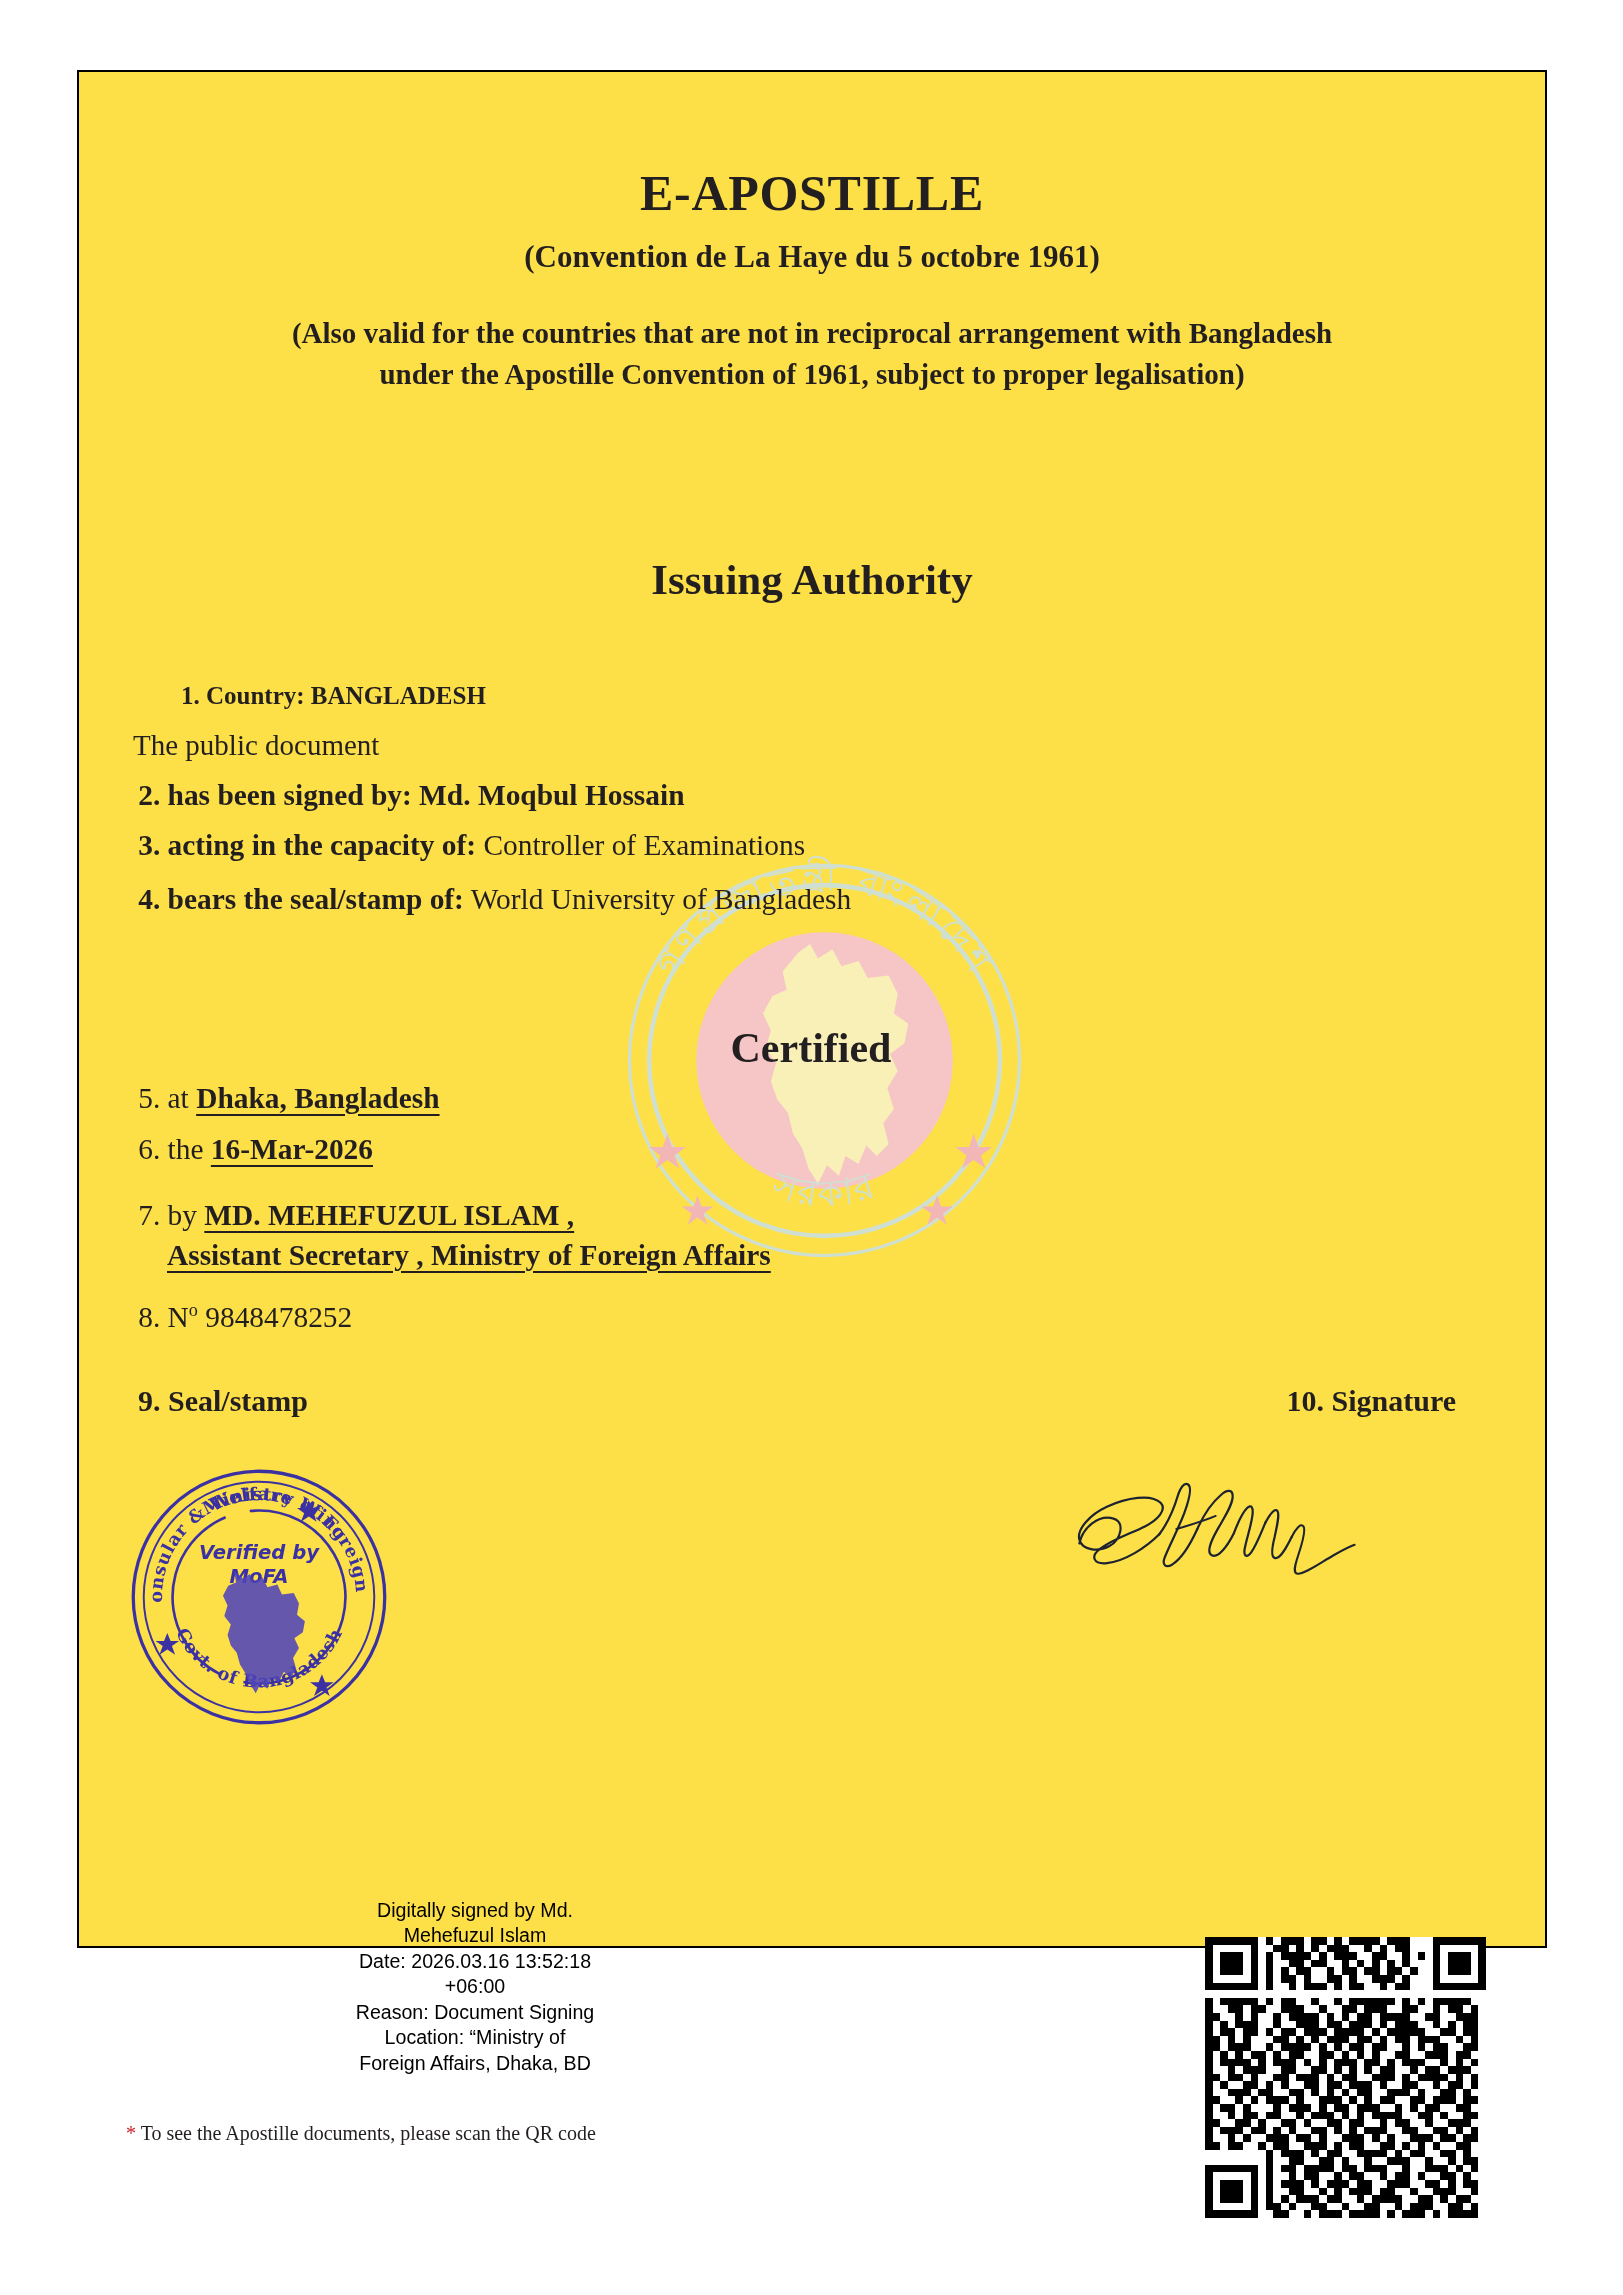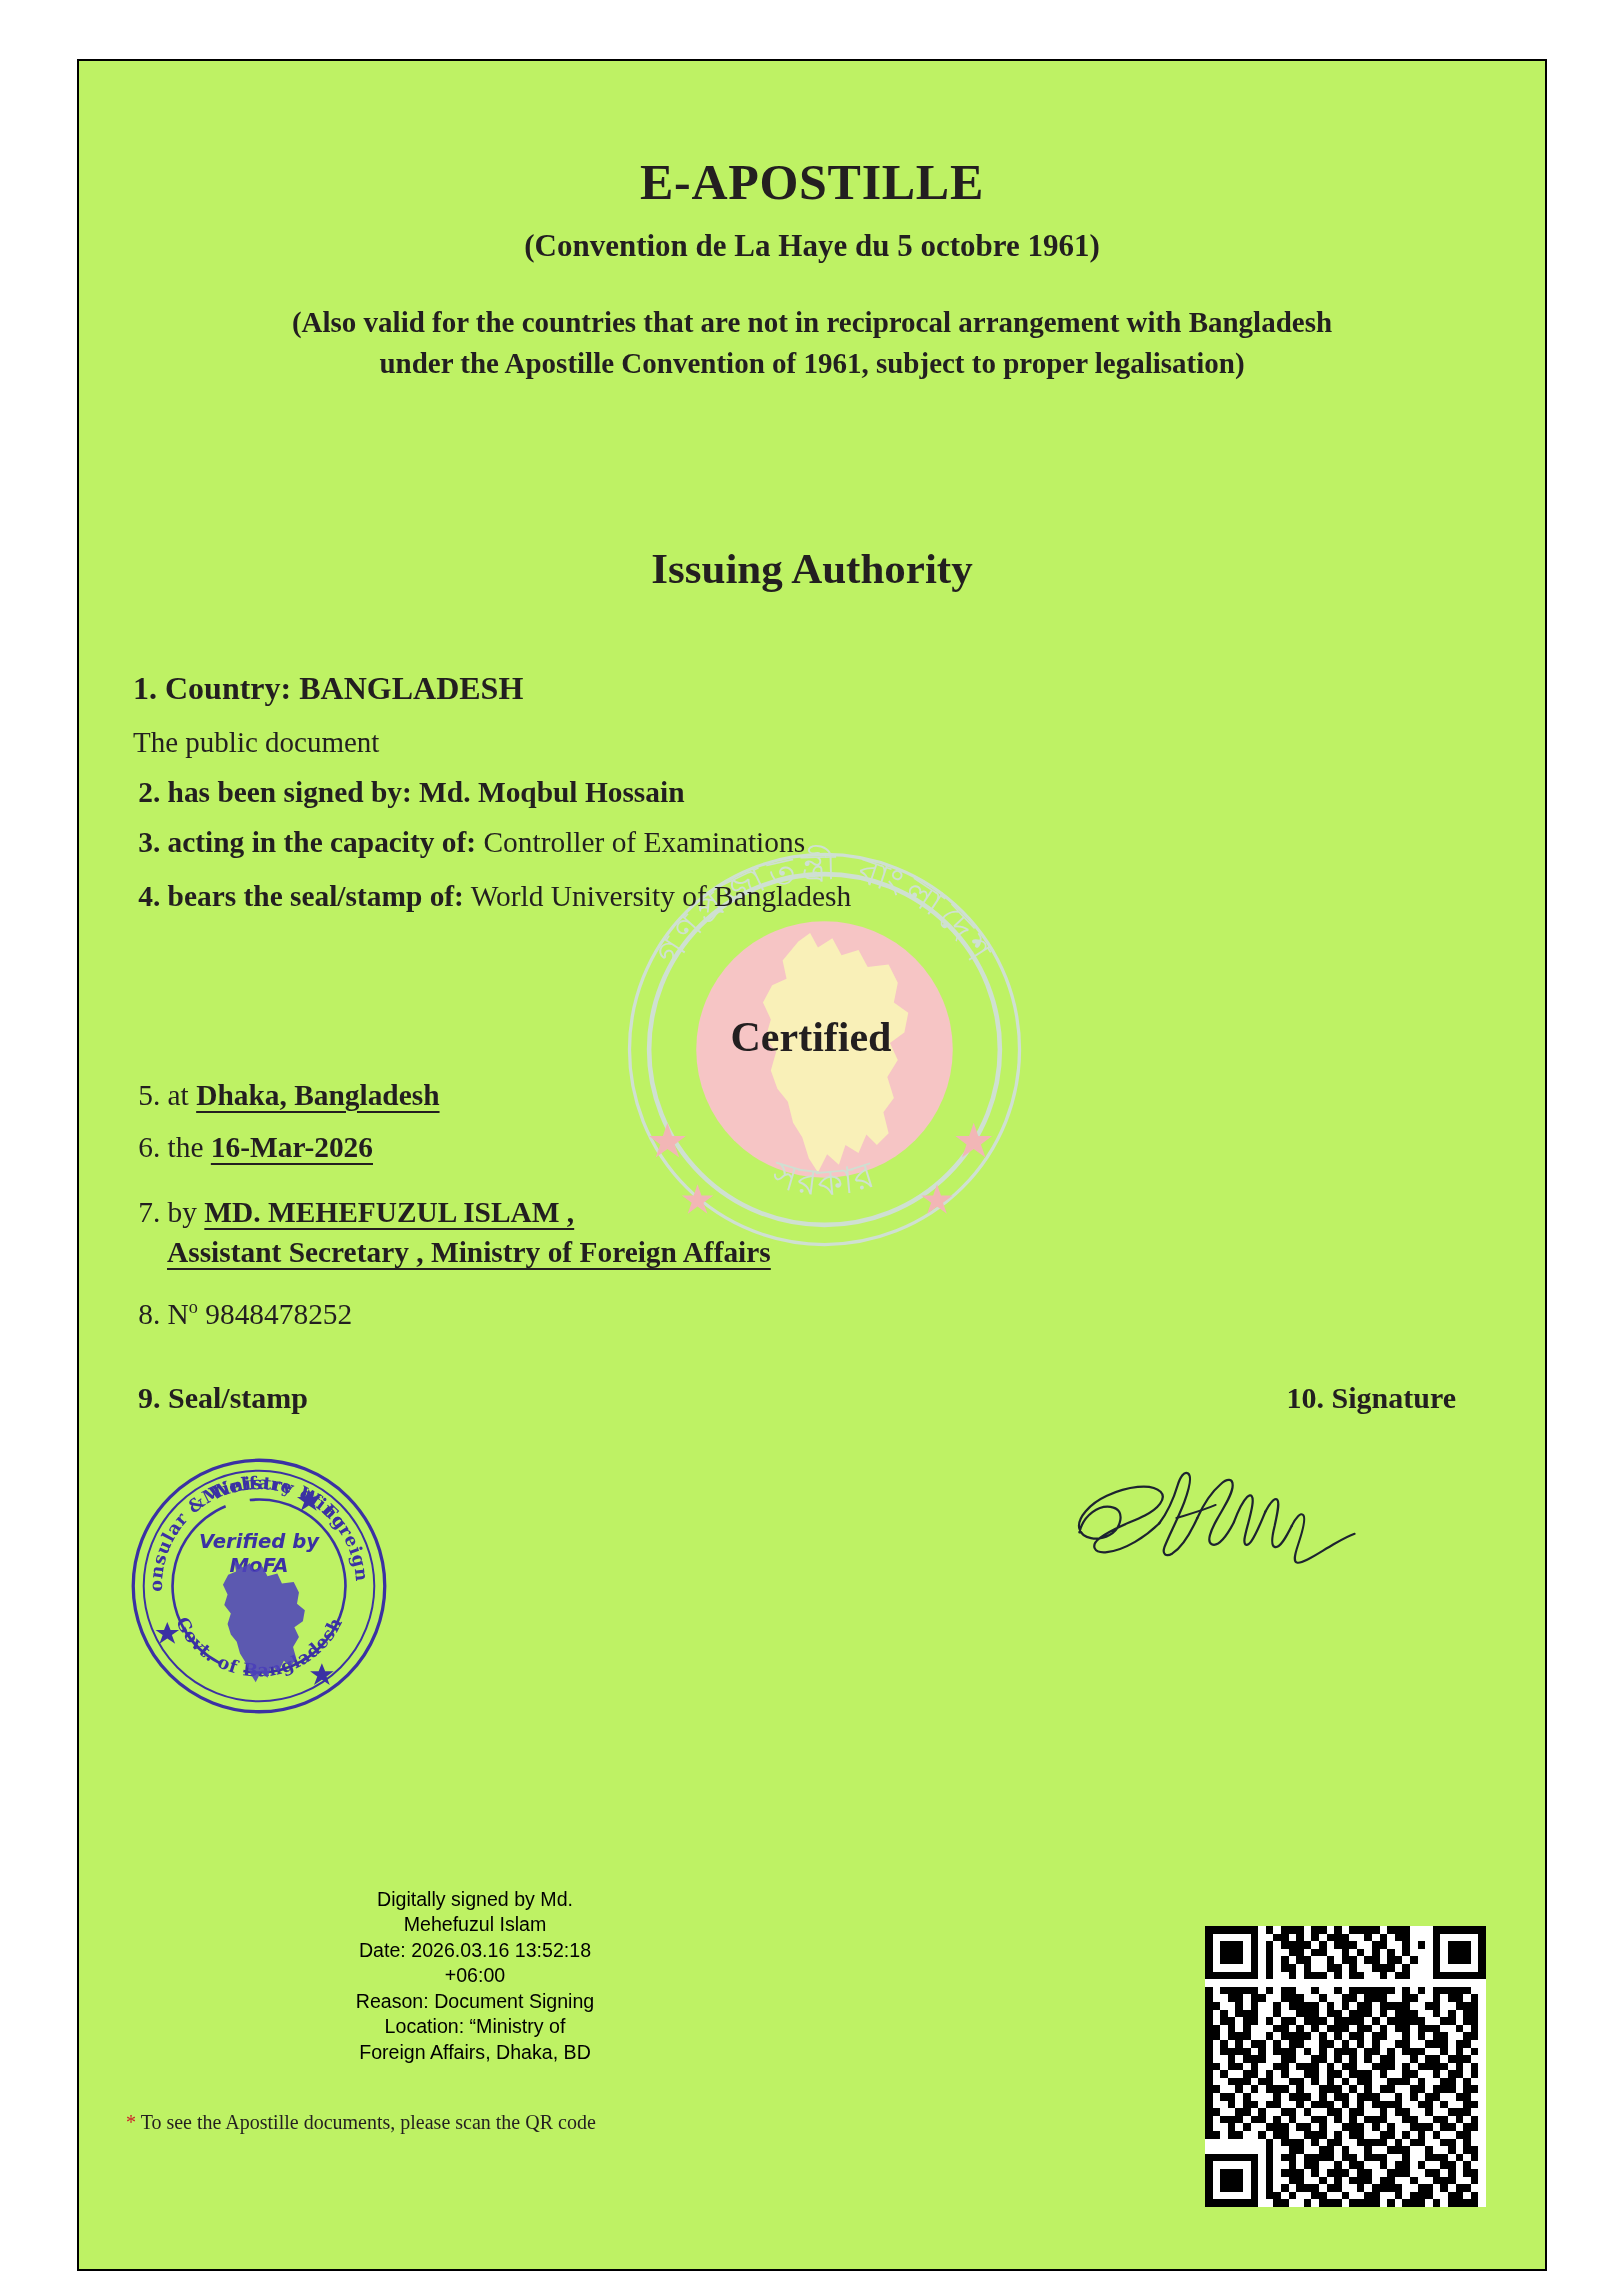--- a/index.html
+++ b/index.html
@@ -12,26 +12,26 @@
     height: 2295px;
     position: relative;
     font-family: "Liberation Serif", serif;
     color: #231f20;
     overflow: hidden;
   }
 
   #page {
     position: absolute;
     left: 77px;
-    top: 59px;
+    top: 70px;
     width: 1470px;
-    height: 2212px;
+    height: 1878px;
     border: 2.6px solid #000000;
     box-sizing: border-box;
-    background: #bef264;
+    background: #fde047;
   }
 
   
   .title-main {
     text-align: center;
     font-size: 50px;
     font-weight: bold;
     letter-spacing: 0.7px;
     margin-top: 95px;
     line-height: 1.05;
@@ -67,21 +67,21 @@
   }
   .field {
     font-size: 29.4px;
     line-height: 1.18;
     white-space: nowrap;
   }
   .f-strong { font-weight: bold; }
   .f-plain  { font-weight: normal; text-align: center; }
   .f-ul     { font-weight: bold; text-decoration: underline; text-underline-offset: 5.9px; }
 
-  .row-1  { margin-top: 0px;  font-size: 32px; }
+  .row-1  { margin-top: 0px;  font-size: 25px; margin-left: 48px; }
   .row-pd { margin-top: 17px; font-size: 29px; font-weight: normal; }
   .row-2  { margin-top: 15.7px; padding-left: 5.2px; }
   .row-3  { margin-top: 15.7px; padding-left: 5.2px; }
   .row-4  { margin-top: 19px; padding-left: 5.2px; }
   .row-5  { margin-top: 164px; padding-left: 5.2px; }
   .row-6  { margin-top: 17px; padding-left: 5.2px; }
   .row-7  { margin-top: 31px; padding-left: 5.2px; }
   .row-7b { margin-top: 5.2px;  padding-left: 34px; }
   .row-8  { margin-top: 27.5px; padding-left: 5.2px; font-weight: normal; }
   .sup-o  { font-size: 0.62em; vertical-align: super; }

